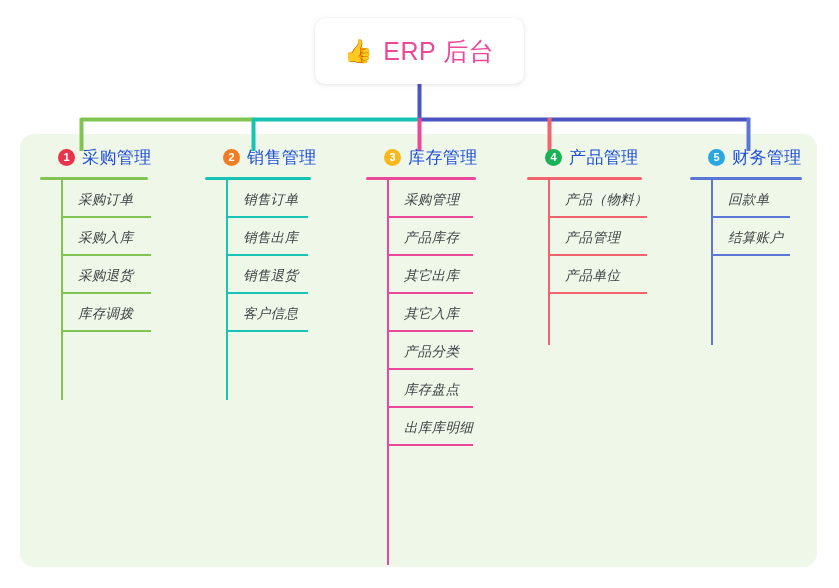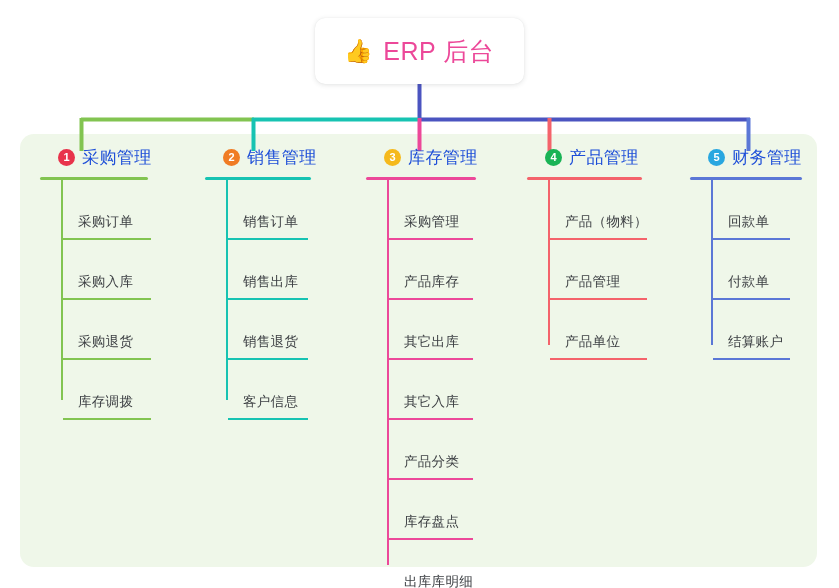--- a/index.html
+++ b/index.html
@@ -115,21 +115,22 @@
     padding-left: 23px;
   }
   .spine {
     position: absolute;
     left: 21px;
     top: 0;
     width: 2px;
   }
   .item {
     position: relative;
-    height: 60px;
+    height: 38px;
+    font-style: italic;
   }
   .item-label {
     position: absolute;
     left: 15px;
     bottom: 9px;
     font-size: 13.5px;
     color: #3b3e42;
     white-space: nowrap;
     letter-spacing: .3px;
   }
@@ -286,24 +287,20 @@
           <span class="branch-title">财务管理</span>
         </div>
         <div class="branch-rule" style="background: rgb(91, 119, 214); width: 112px;"></div>
         <div class="branch-items">
           <div class="spine" style="background: rgb(91, 119, 214); height: 165px;"></div>
           <div class="item">
             <span class="item-label">回款单</span>
             <div class="item-rule" style="background: rgb(91, 119, 214); width: 77px;"></div>
           </div>
           <div class="item">
-            <span class="item-label">付款单</span>
-            <div class="item-rule" style="background: rgb(91, 119, 214); width: 77px;"></div>
-          </div>
-          <div class="item">
             <span class="item-label">结算账户</span>
             <div class="item-rule" style="background: rgb(91, 119, 214); width: 77px;"></div>
           </div>
         </div>
       </div>
     </div>
 
 </div>
 
 </body></html>

